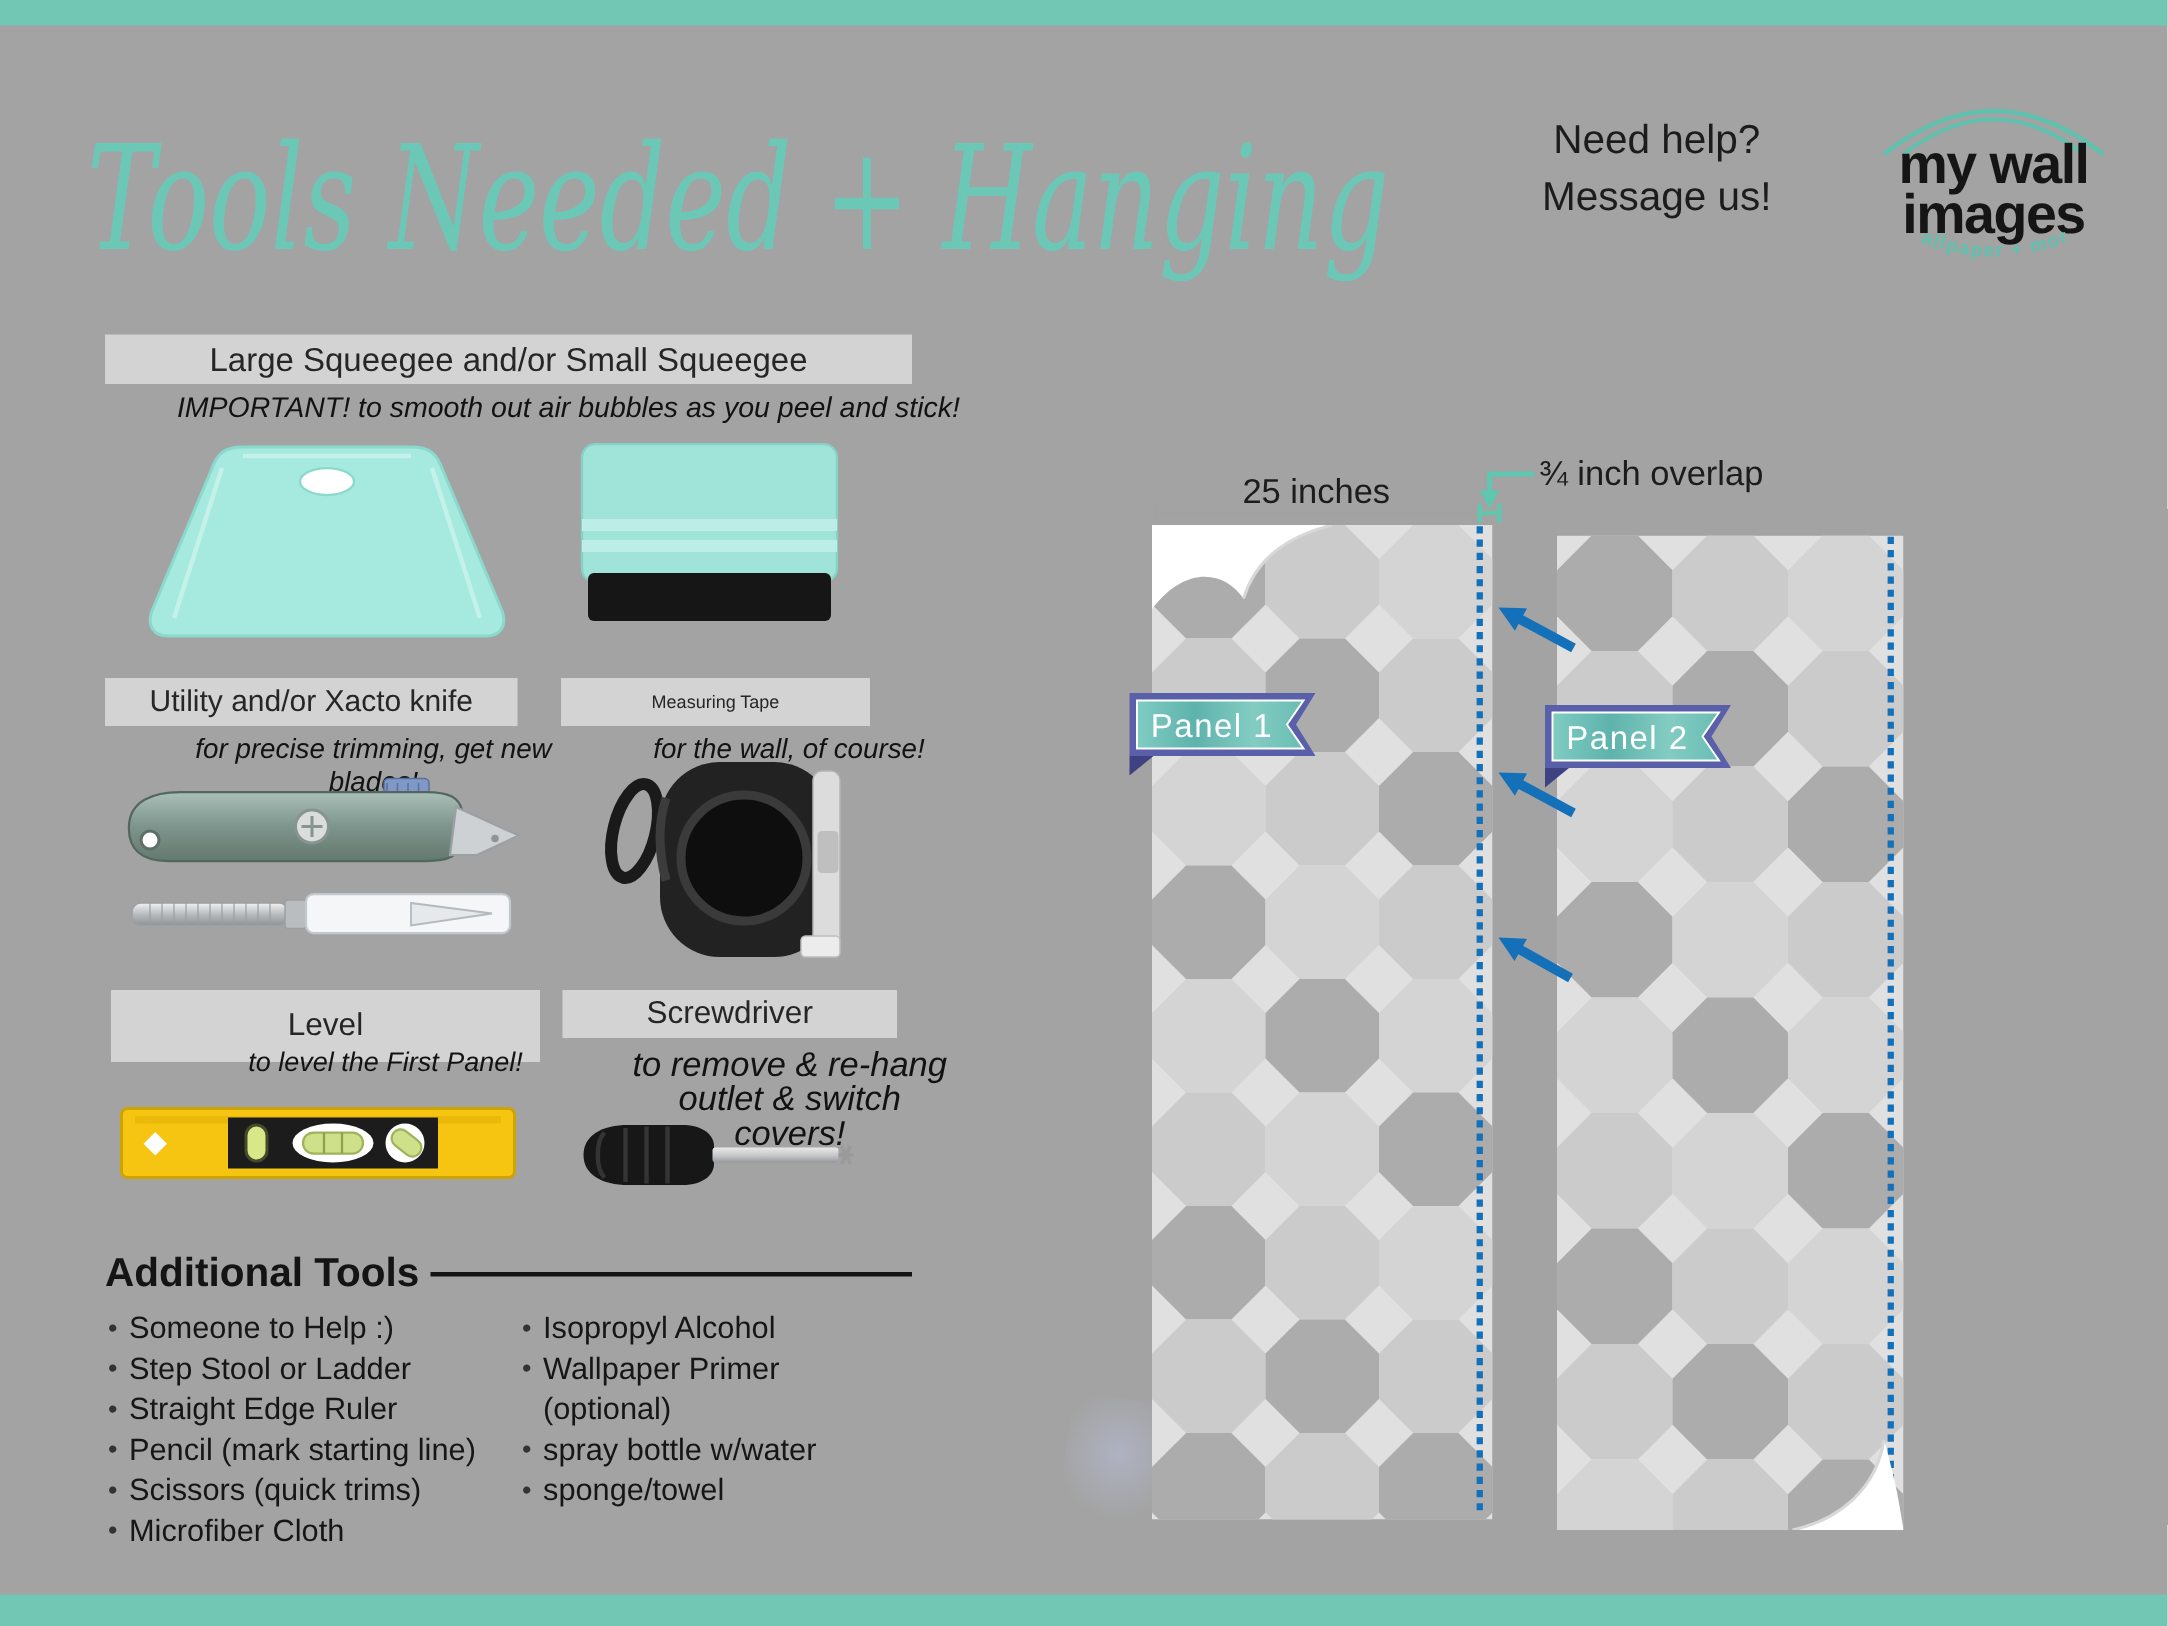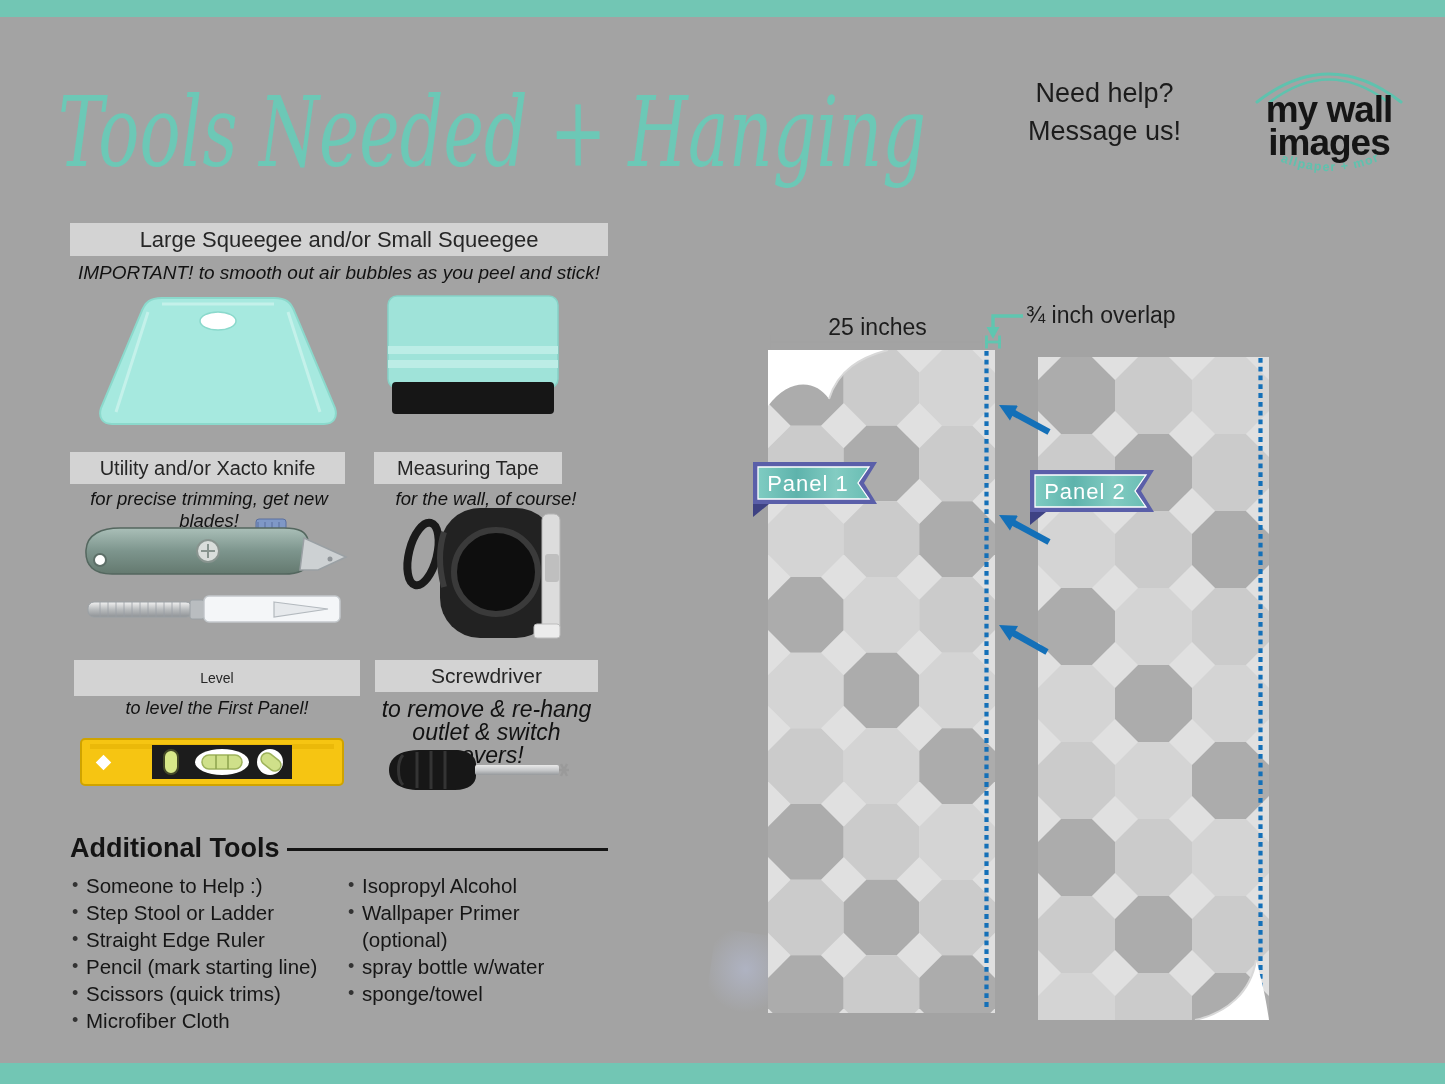--- a/index.html
+++ b/index.html
@@ -6,21 +6,21 @@
   #stage{position:relative;width:1445px;height:1084px;background:#a3a3a3;overflow:hidden;
          font-family:"Liberation Sans",sans-serif;color:#1e1e1e;}
   .abs{position:absolute;}
   .teal-bar{left:0;width:1445px;background:#72c6b4;}
   #topbar{top:0;height:17px;}
   #botbar{top:1063px;height:21px;}
 
   
   .bar-header{background:#d3d3d3;display:flex;align-items:center;justify-content:center;
               font-weight:normal;color:#262626;white-space:nowrap;}
-  .note{font-style:italic;text-align:center;color:#121212;}
+  .note{font-style:italic;text-align:center;color:#121212;margin-left:40px;}
 
   #need-help{left:1002px;top:74px;width:205px;text-align:center;font-size:27px;line-height:38px;color:#1c1c1c;}
 
   #add-title-row{left:70px;top:833px;width:538px;display:flex;align-items:center;}
   #add-title{font-size:27px;font-weight:bold;color:#141414;white-space:nowrap;}
   #add-rule{flex:1;height:3px;background:#141414;margin-left:8px;margin-top:2px;}
 
   .bullets{font-size:20.5px;color:#161616;}
   .b-row{display:flex;height:27px;align-items:center;}
   .b-dot{width:14px;flex:0 0 14px;font-size:18px;color:#333;}
@@ -111,21 +111,21 @@
   <svg class="abs" style="left:386px;top:294px" width="174" height="124" viewBox="0 0 174 124">
     <rect x="2" y="2" width="170" height="92" rx="9" fill="#9fe3d9" stroke="#87d2c7" stroke-width="1.5"></rect>
     <rect x="2" y="52" width="170" height="8" fill="#bcede6"></rect>
     <rect x="2" y="66" width="170" height="8" fill="#bcede6"></rect>
     <rect x="6" y="88" width="162" height="32" rx="4" fill="#161616"></rect>
   </svg>
 
   <div class="abs bar-header" style="left:70px;top:452px;width:275px;height:32px;font-size:20px">
     <span>Utility and/or Xacto knife</span>
   </div>
-  <div class="abs bar-header" style="left:374px;top:452px;width:188px;height:32px;font-size:20px">
+  <div class="abs bar-header" style="left:374px;top:452px;width:206px;height:32px;font-size:12px">
     <span>Measuring Tape</span>
   </div>
   <div class="abs note" style="left:64px;top:488px;width:290px;font-size:18.5px">for precise trimming, get new blades!</div>
   <div class="abs note" style="left:381px;top:488px;width:210px;font-size:18.5px">for the wall, of course!</div>
 
   <svg class="abs" style="left:78px;top:516px" width="270" height="78" viewBox="0 0 270 78">
     <rect x="178" y="3" width="30" height="14" rx="3" fill="#7f98c6" stroke="#5a6f9e"></rect>
     <path d="M180,6 v9 M187,6 v9 M194,6 v9 M201,6 v9" stroke="#5a6f9e" stroke-width="1"></path>
     <path d="M8,34 C9,18 24,12 42,12 L206,12 C222,12 228,16 230,24 L230,46 C228,54 222,58 206,58 L34,58 C16,58 7,50 8,34 Z" fill="url(#gGreen)" stroke="#54675f" stroke-width="1.5"></path>
     <polygon points="226,22 268,41 240,54 222,54" fill="#cdd1d3" stroke="#9aa0a4" stroke-width="1.5"></polygon>
@@ -146,21 +146,21 @@
   <svg class="abs" style="left:396px;top:502px" width="172" height="142" viewBox="0 0 172 142">
     <ellipse cx="27" cy="52" rx="14" ry="32" fill="none" stroke="#1a1a1a" stroke-width="8" transform="rotate(14 27 52)"></ellipse>
     <rect x="44" y="6" width="116" height="130" rx="40" fill="#222222"></rect>
     <path d="M48,30 q-8,25 0,55" stroke="#3c3c3c" stroke-width="6" fill="none"></path>
     <circle cx="100" cy="70" r="42" fill="#0e0e0e" stroke="#3a3a3a" stroke-width="6"></circle>
     <rect x="146" y="12" width="18" height="118" rx="6" fill="#dcdcdc" stroke="#b5b5b5"></rect>
     <rect x="149" y="52" width="14" height="28" rx="3" fill="#bfbfbf"></rect>
     <rect x="138" y="122" width="26" height="14" rx="3" fill="#ececec" stroke="#bdbdbd"></rect>
   </svg>
 
-  <div class="abs bar-header" style="left:74px;top:660px;width:286px;height:36px;font-size:14px">
+  <div class="abs bar-header" style="left:74px;top:660px;width:286px;height:48px;font-size:21px">
     <span>Level</span>
   </div>
   <div class="abs bar-header" style="left:375px;top:660px;width:223px;height:32px;font-size:21px">
     <span>Screwdriver</span>
   </div>
   <div class="abs note" style="left:74px;top:698px;width:286px;font-size:18px">to level the First Panel!</div>
   <div class="abs note" style="left:381px;top:698px;width:211px;font-size:23px;line-height:23px">to remove &amp; re-hang outlet &amp; switch covers!</div>
 
   <svg class="abs" style="left:80px;top:736px" width="264" height="52" viewBox="0 0 264 52">
     <rect x="1" y="3" width="262" height="46" rx="4" fill="#f6c512" stroke="#cfa300" stroke-width="2"></rect>

